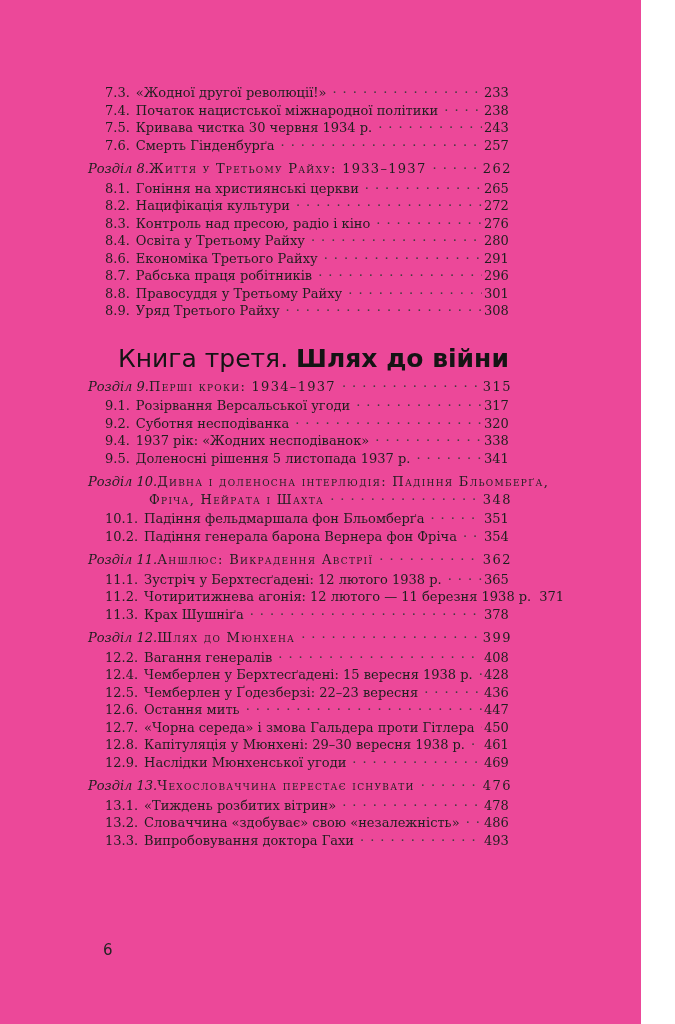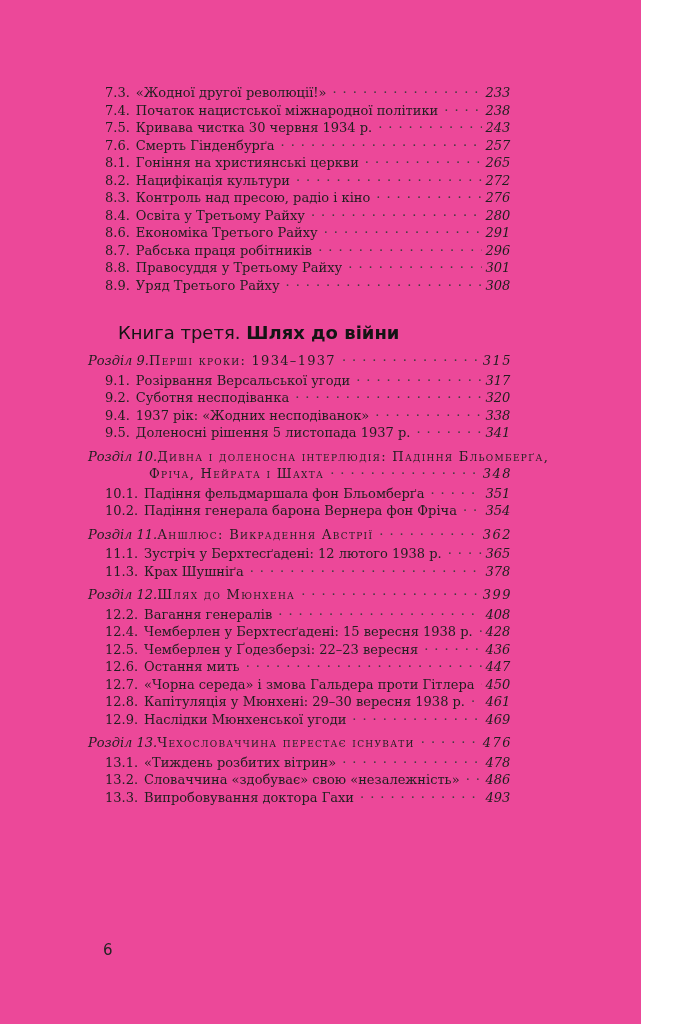--- a/index.html
+++ b/index.html
@@ -50,28 +50,27 @@
     margin: 0 2px 0 6px;
     color: #3e3e3e;
   }
   .dots::before {
     content: "··········································································";
     letter-spacing: 6px;
   }
   .pg {
     flex: none;
     min-width: 28px;
-    text-align: center;
+    text-align: left;
     white-space: nowrap;
-    font-style: italic;
   }
   .pg-sc { letter-spacing: 1.5px; }
   .book-heading {
     font-family: "DejaVu Sans", sans-serif;
-    font-size: 18px;
+    font-size: 25px;
     line-height: 26px;
     margin: 26px 0 2px 30px;
     color: #141414;
   }
   .bh-title { font-weight: bold; }
   .folio {
     position: absolute;
     left: 103px;
     top: 941px;
     font-family: "DejaVu Sans", sans-serif;
@@ -105,20 +104,26 @@
     <span class="pg">243</span>
   </div>
 
   <div class="row sub">
     <span class="no">7.6.</span>
     <span class="title">Смерть Гінденбурґа</span>
     <span class="dots"></span>
     <span class="pg">257</span>
   </div>
 
+  <div class="row chapter">
+    <span class="label">Розділ 8.</span>
+    <span class="title sc">Життя у Третьому Райху: 1933–1937</span>
+    <span class="dots"></span>
+    <span class="pg pg-sc">262</span>
+  </div>
 
   <div class="row sub">
     <span class="no">8.1.</span>
     <span class="title">Гоніння на християнські церкви</span>
     <span class="dots"></span>
     <span class="pg">265</span>
   </div>
 
   <div class="row sub">
     <span class="no">8.2.</span>
@@ -243,20 +248,26 @@
     <span class="pg pg-sc">362</span>
   </div>
 
   <div class="row sub">
     <span class="no">11.1.</span>
     <span class="title">Зустріч у Берхтесґадені: 12 лютого 1938 р.</span>
     <span class="dots"></span>
     <span class="pg">365</span>
   </div>
 
+  <div class="row sub">
+    <span class="no">11.2.</span>
+    <span class="title">Чотиритижнева агонія: 12 лютого — 11 березня 1938 р.</span>
+    <span class="dots"></span>
+    <span class="pg">371</span>
+  </div>
 
   <div class="row sub">
     <span class="no">11.3.</span>
     <span class="title">Крах Шушніґа</span>
     <span class="dots"></span>
     <span class="pg">378</span>
   </div>
 
   <div class="row chapter">
     <span class="label">Розділ 12.</span>

